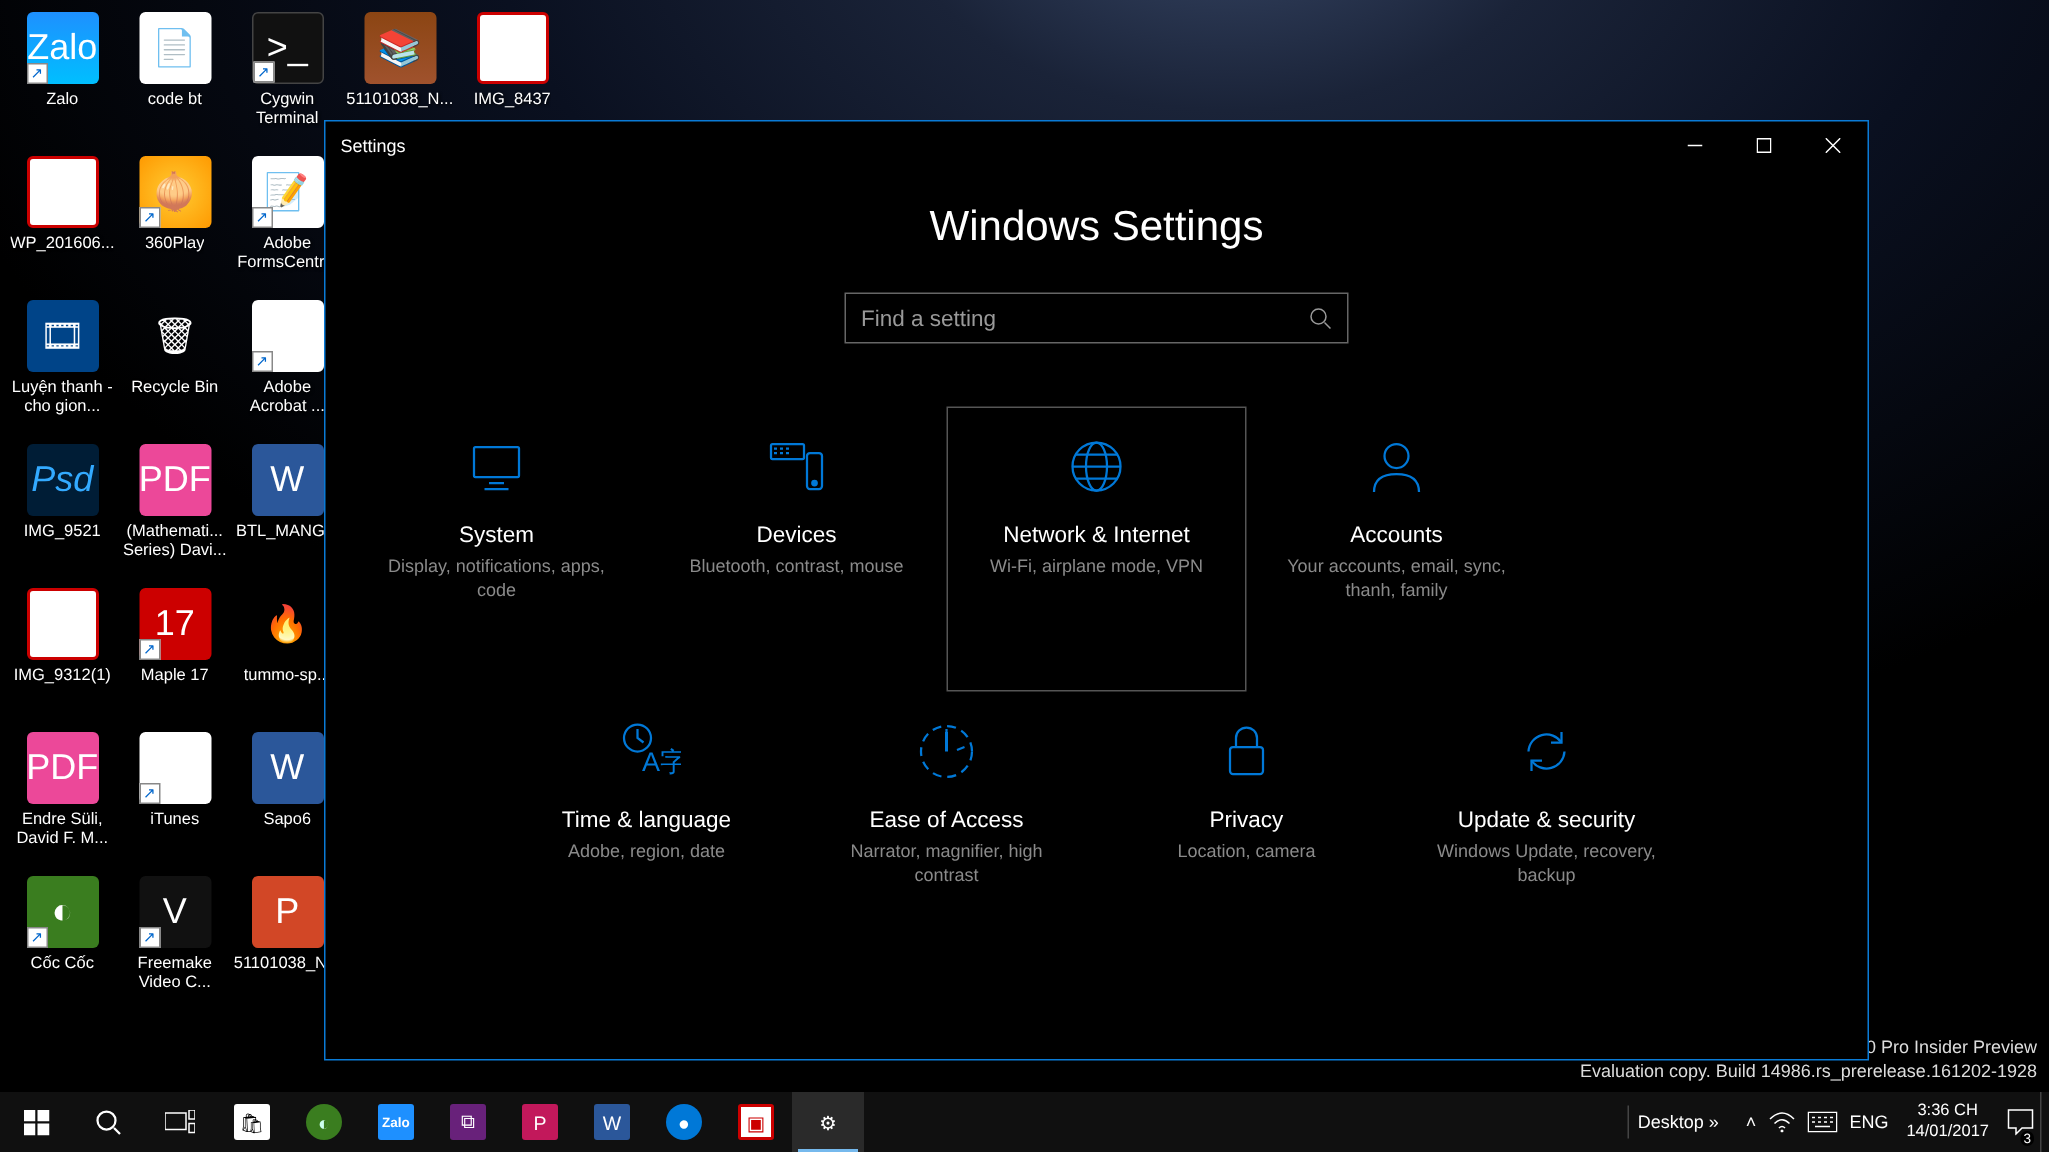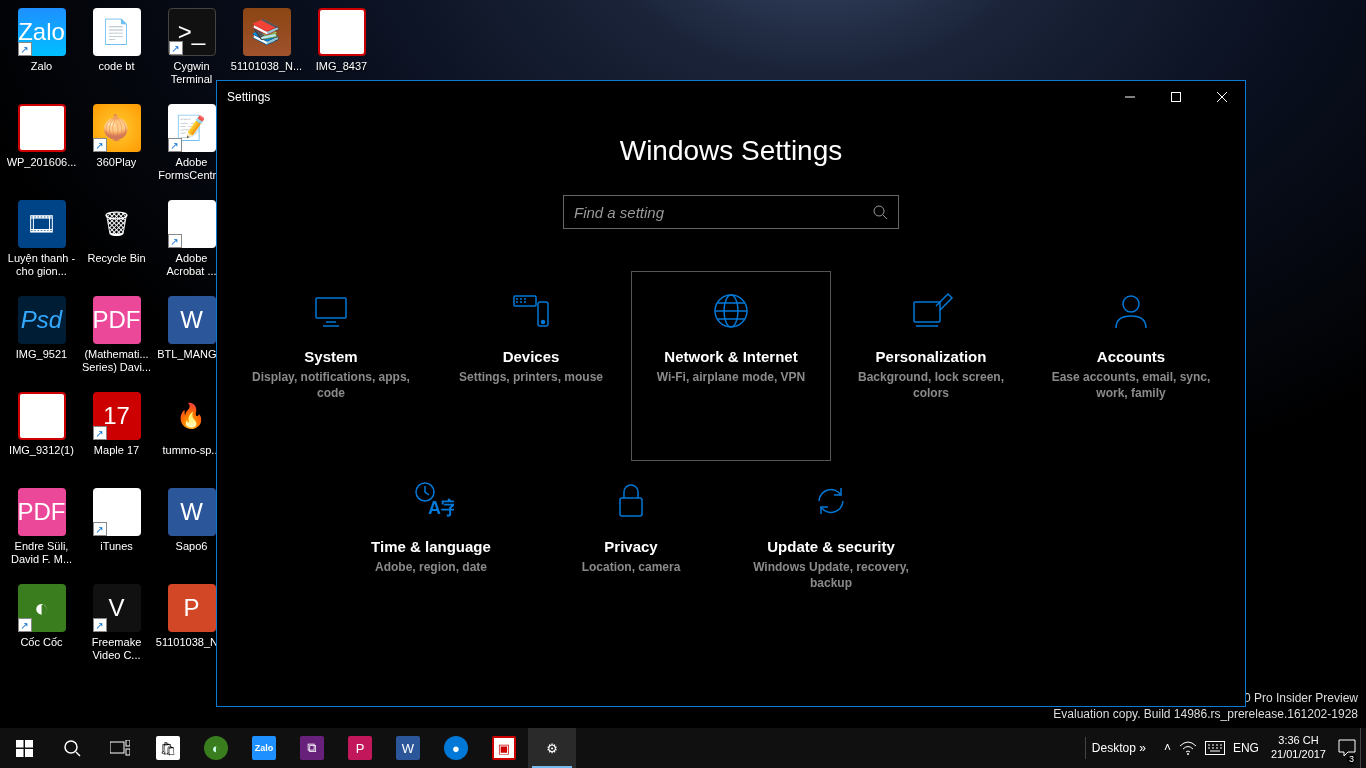--- a/index.html
+++ b/index.html
@@ -43,24 +43,24 @@
   background: #000; border: 1px solid #0a7bd6; color: #fff;
 }
 .titlebar { height: 32px; display: flex; align-items: center; justify-content: space-between; text-align: right; }
 .titlebar .tleft { padding-left: 10px; font-size: 12px; }
 .titlebar .tbtns { display: flex; }
 .tbtn { width: 46px; height: 32px; display: flex; align-items: center; justify-content: center; cursor: pointer; }
 .tbtn svg { fill: none; stroke: #fff; stroke-width: 1; }
 .wtitle { text-align: center; font-size: 28px; font-weight: 300; margin-top: 22px; }
 .searchwrap { display: flex; justify-content: center; margin-top: 28px; }
 .searchbox { width: 336px; height: 34px; border: 1px solid #666; background: transparent; display: flex; align-items: center; padding: 0 10px; }
-.searchbox input { flex: 1; background: transparent; border: 0; outline: 0; color: #fff; font-size: 15px; font-style: italic; }
+.searchbox input { flex: 1; background: transparent; border: 0; outline: 0; color: #fff; font-size: 15px; }
 .searchbox input::placeholder { color: #999; }
 .searchbox .sicon { width: 16px; height: 16px; }
-.catgrid { display: grid; grid-template-columns: repeat(5, 200px); justify-content: center; gap: 0; margin-top: 42px; font-weight: bold; }
+.catgrid { display: grid; grid-template-columns: repeat(5, 200px); justify-content: center; gap: 0; margin-top: 42px; }
 .cat { width: 200px; height: 190px; display: flex; flex-direction: column; align-items: center; padding-top: 16px; cursor: pointer; border:1px solid transparent;}
 .cat.sel { border:1px solid #555; }
 .cat .cicon { width: 46px; height: 46px; display: flex; align-items: center; justify-content: flex-start; }
 .cat .cicon svg { stroke: #0078d7; fill: none; stroke-width: 1.5; }
 .cat .ctitle { color: #fff; font-size: 15px; margin-top: 14px; }
 .cat .cdesc { color: #8a8a8a; font-size: 12px; text-align: center; margin-top: 4px; padding: 0 14px; line-height:1.35;}
 .row2 { grid-template-columns: repeat(4, 200px); margin-top: 0px;}
 
 .taskbar { position: absolute; left:0; right:0; bottom:0; height:40px; background:#101010; display:flex; color:#fff;}
 .tb-left{display:flex;align-items:center;}
@@ -242,66 +242,66 @@
       <div class="cat">
         <div class="cicon">
           <svg width="46" height="46" viewBox="0 0 46 46">
             <rect x="6" y="8" width="22" height="10" rx="1"></rect>
             <rect x="30" y="14" width="10" height="24" rx="2"></rect>
             <circle cx="35" cy="34" r="1.5" fill="#0078d7"></circle>
             <path d="M8 11h2M12 11h2M16 11h2M8 14h2M12 14h2M16 14h2"></path>
           </svg>
         </div>
         <div class="ctitle">Devices</div>
-        <div class="cdesc">Settings, printers, mouse</div>
+        <div class="cdesc">Bluetooth, contrast, mouse</div>
       </div>
       <div class="cat sel">
         <div class="cicon">
           <svg width="46" height="46" viewBox="0 0 46 46">
             <circle cx="23" cy="23" r="16"></circle>
             <ellipse cx="23" cy="23" rx="7" ry="16"></ellipse>
             <path d="M7 23 H39 M9 15 H37 M9 31 H37"></path>
           </svg>
         </div>
         <div class="ctitle">Network &amp; Internet</div>
         <div class="cdesc">Wi-Fi, airplane mode, VPN</div>
       </div>
       <div class="cat">
         <div class="cicon">
           <svg width="46" height="46" viewBox="0 0 46 46">
-            <rect x="6" y="14" width="26" height="20" rx="1"></rect>
-            <path d="M28 18 L40 6 L44 10 L32 22"></path>
-            <path d="M8 38 H30"></path>
-          </svg>
-        </div>
-        <div class="ctitle">Personalization</div>
-        <div class="cdesc">Background, lock screen, colors</div>
-      </div>
-      <div class="cat">
-        <div class="cicon">
-          <svg width="46" height="46" viewBox="0 0 46 46">
             <circle cx="23" cy="16" r="8"></circle>
             <path d="M8 40 Q8 28 23 28 Q38 28 38 40"></path>
           </svg>
         </div>
         <div class="ctitle">Accounts</div>
-        <div class="cdesc">Ease accounts, email, sync, work, family</div>
+        <div class="cdesc">Your accounts, email, sync, thanh, family</div>
       </div>
     </div>
   <div class="catgrid row2" id="catrow2">
       <div class="cat">
         <div class="cicon">
           <svg width="46" height="46" viewBox="0 0 46 46">
             <circle cx="17" cy="14" r="9"></circle>
             <path d="M17 8 V14 L21 17"></path>
             <text x="20" y="36" font-size="18" fill="#0078d7" stroke="none">A字</text>
           </svg>
         </div>
         <div class="ctitle">Time &amp; language</div>
         <div class="cdesc">Adobe, region, date</div>
+      </div>
+      <div class="cat">
+        <div class="cicon">
+          <svg width="46" height="46" viewBox="0 0 46 46">
+            <circle cx="23" cy="23" r="17" stroke-dasharray="6 4"></circle>
+            <path d="M23 8 L23 14 M35 20 L30 22"></path>
+            <path d="M23 23 L23 10" stroke-width="2"></path>
+          </svg>
+        </div>
+        <div class="ctitle">Ease of Access</div>
+        <div class="cdesc">Narrator, magnifier, high contrast</div>
       </div>
       <div class="cat">
         <div class="cicon">
           <svg width="46" height="46" viewBox="0 0 46 46">
             <rect x="12" y="20" width="22" height="18" rx="2"></rect>
             <path d="M16 20 V14 a7 7 0 0 1 14 0 V20"></path>
           </svg>
         </div>
         <div class="ctitle">Privacy</div>
         <div class="cdesc">Location, camera</div>
@@ -389,21 +389,21 @@
       <svg width="20" height="14" viewBox="0 0 20 14">
           <rect x="0.5" y="0.5" width="19" height="13" fill="none" stroke="#fff"></rect>
           <path d="M3 4h2M7 4h2M11 4h2M15 4h2M3 7h2M7 7h2M11 7h2M15 7h2M5 10h10" stroke="#fff"></path>
         </svg>
     </div>
     <div class="tray">
         <span>ENG</span>
       </div>
     <div class="clock">
       <span>3:36 CH</span>
-      <span>21/01/2017</span>
+      <span>14/01/2017</span>
     </div>
     <div class="tray" style="position:relative">
       <svg width="18" height="18" viewBox="0 0 18 18">
           <path d="M1 1 H17 V13 H10 L6 17 V13 H1 Z" fill="none" stroke="#fff"></path>
         </svg>
       <span style="position:absolute;right:4px;bottom:4px;font-size:9px;background:#000;border-radius:6px;padding:0 2px">3</span>
     </div>
     <div class="showdesk"></div>
   </div>
 </div>

